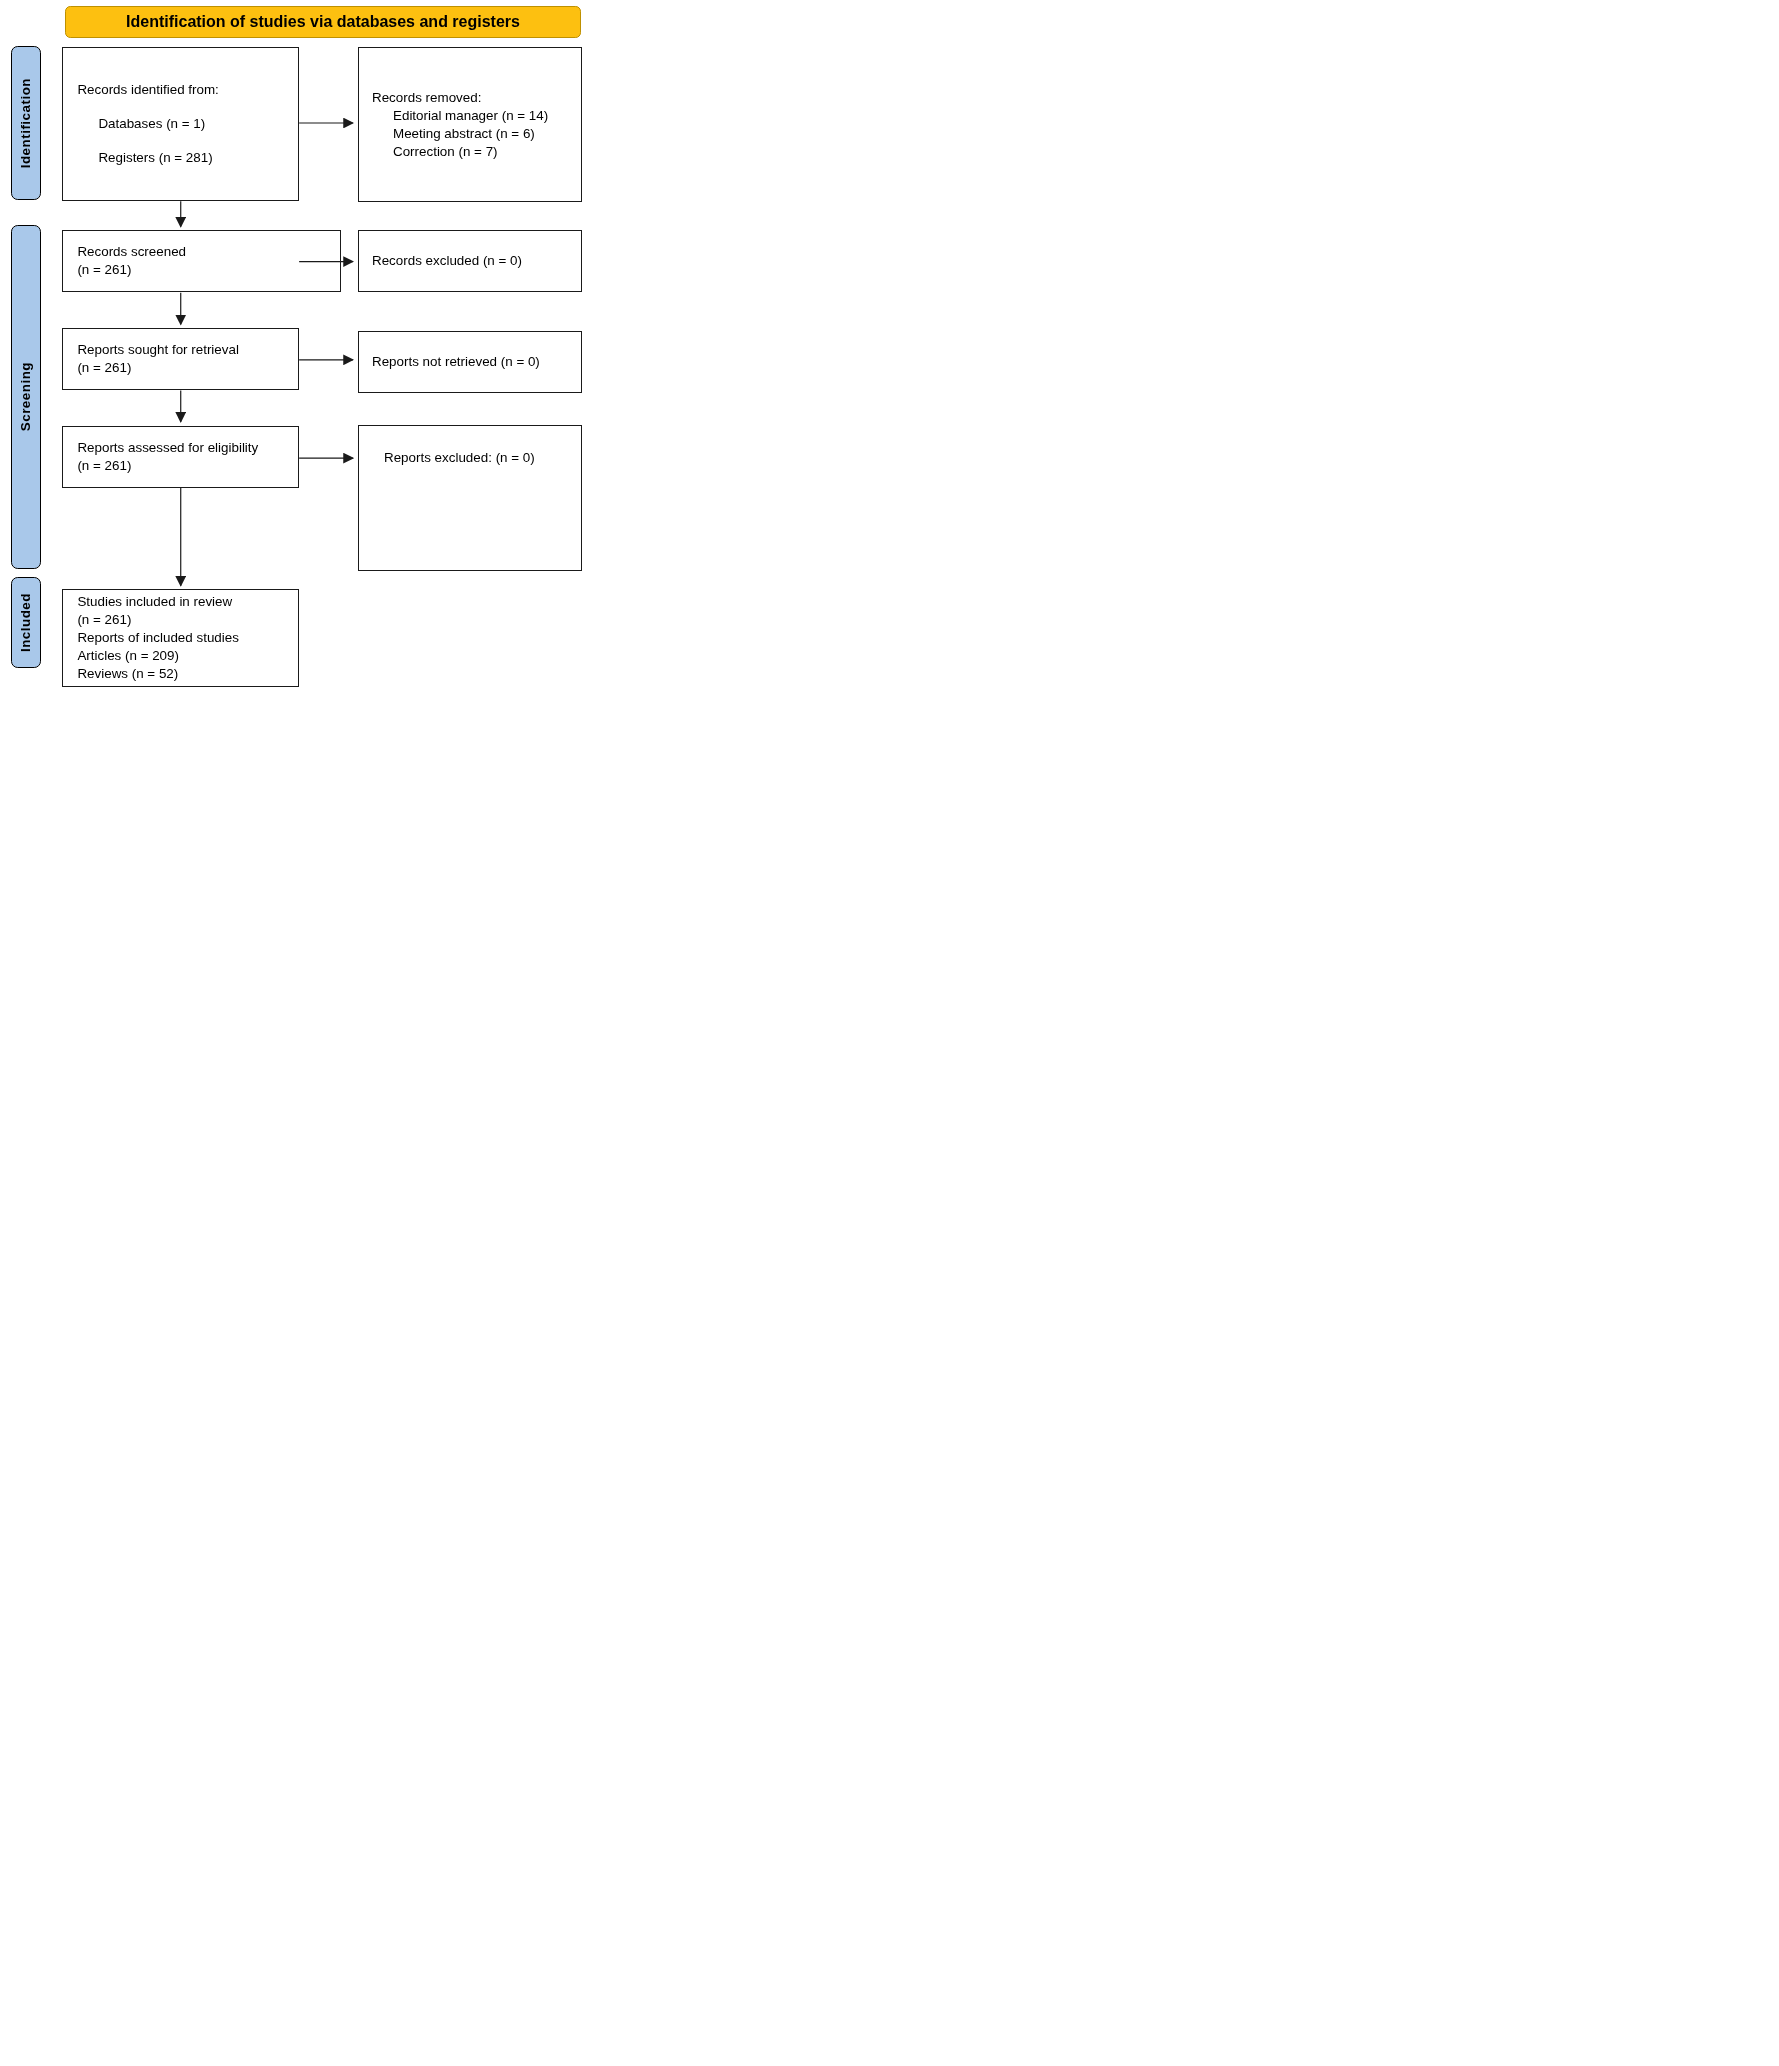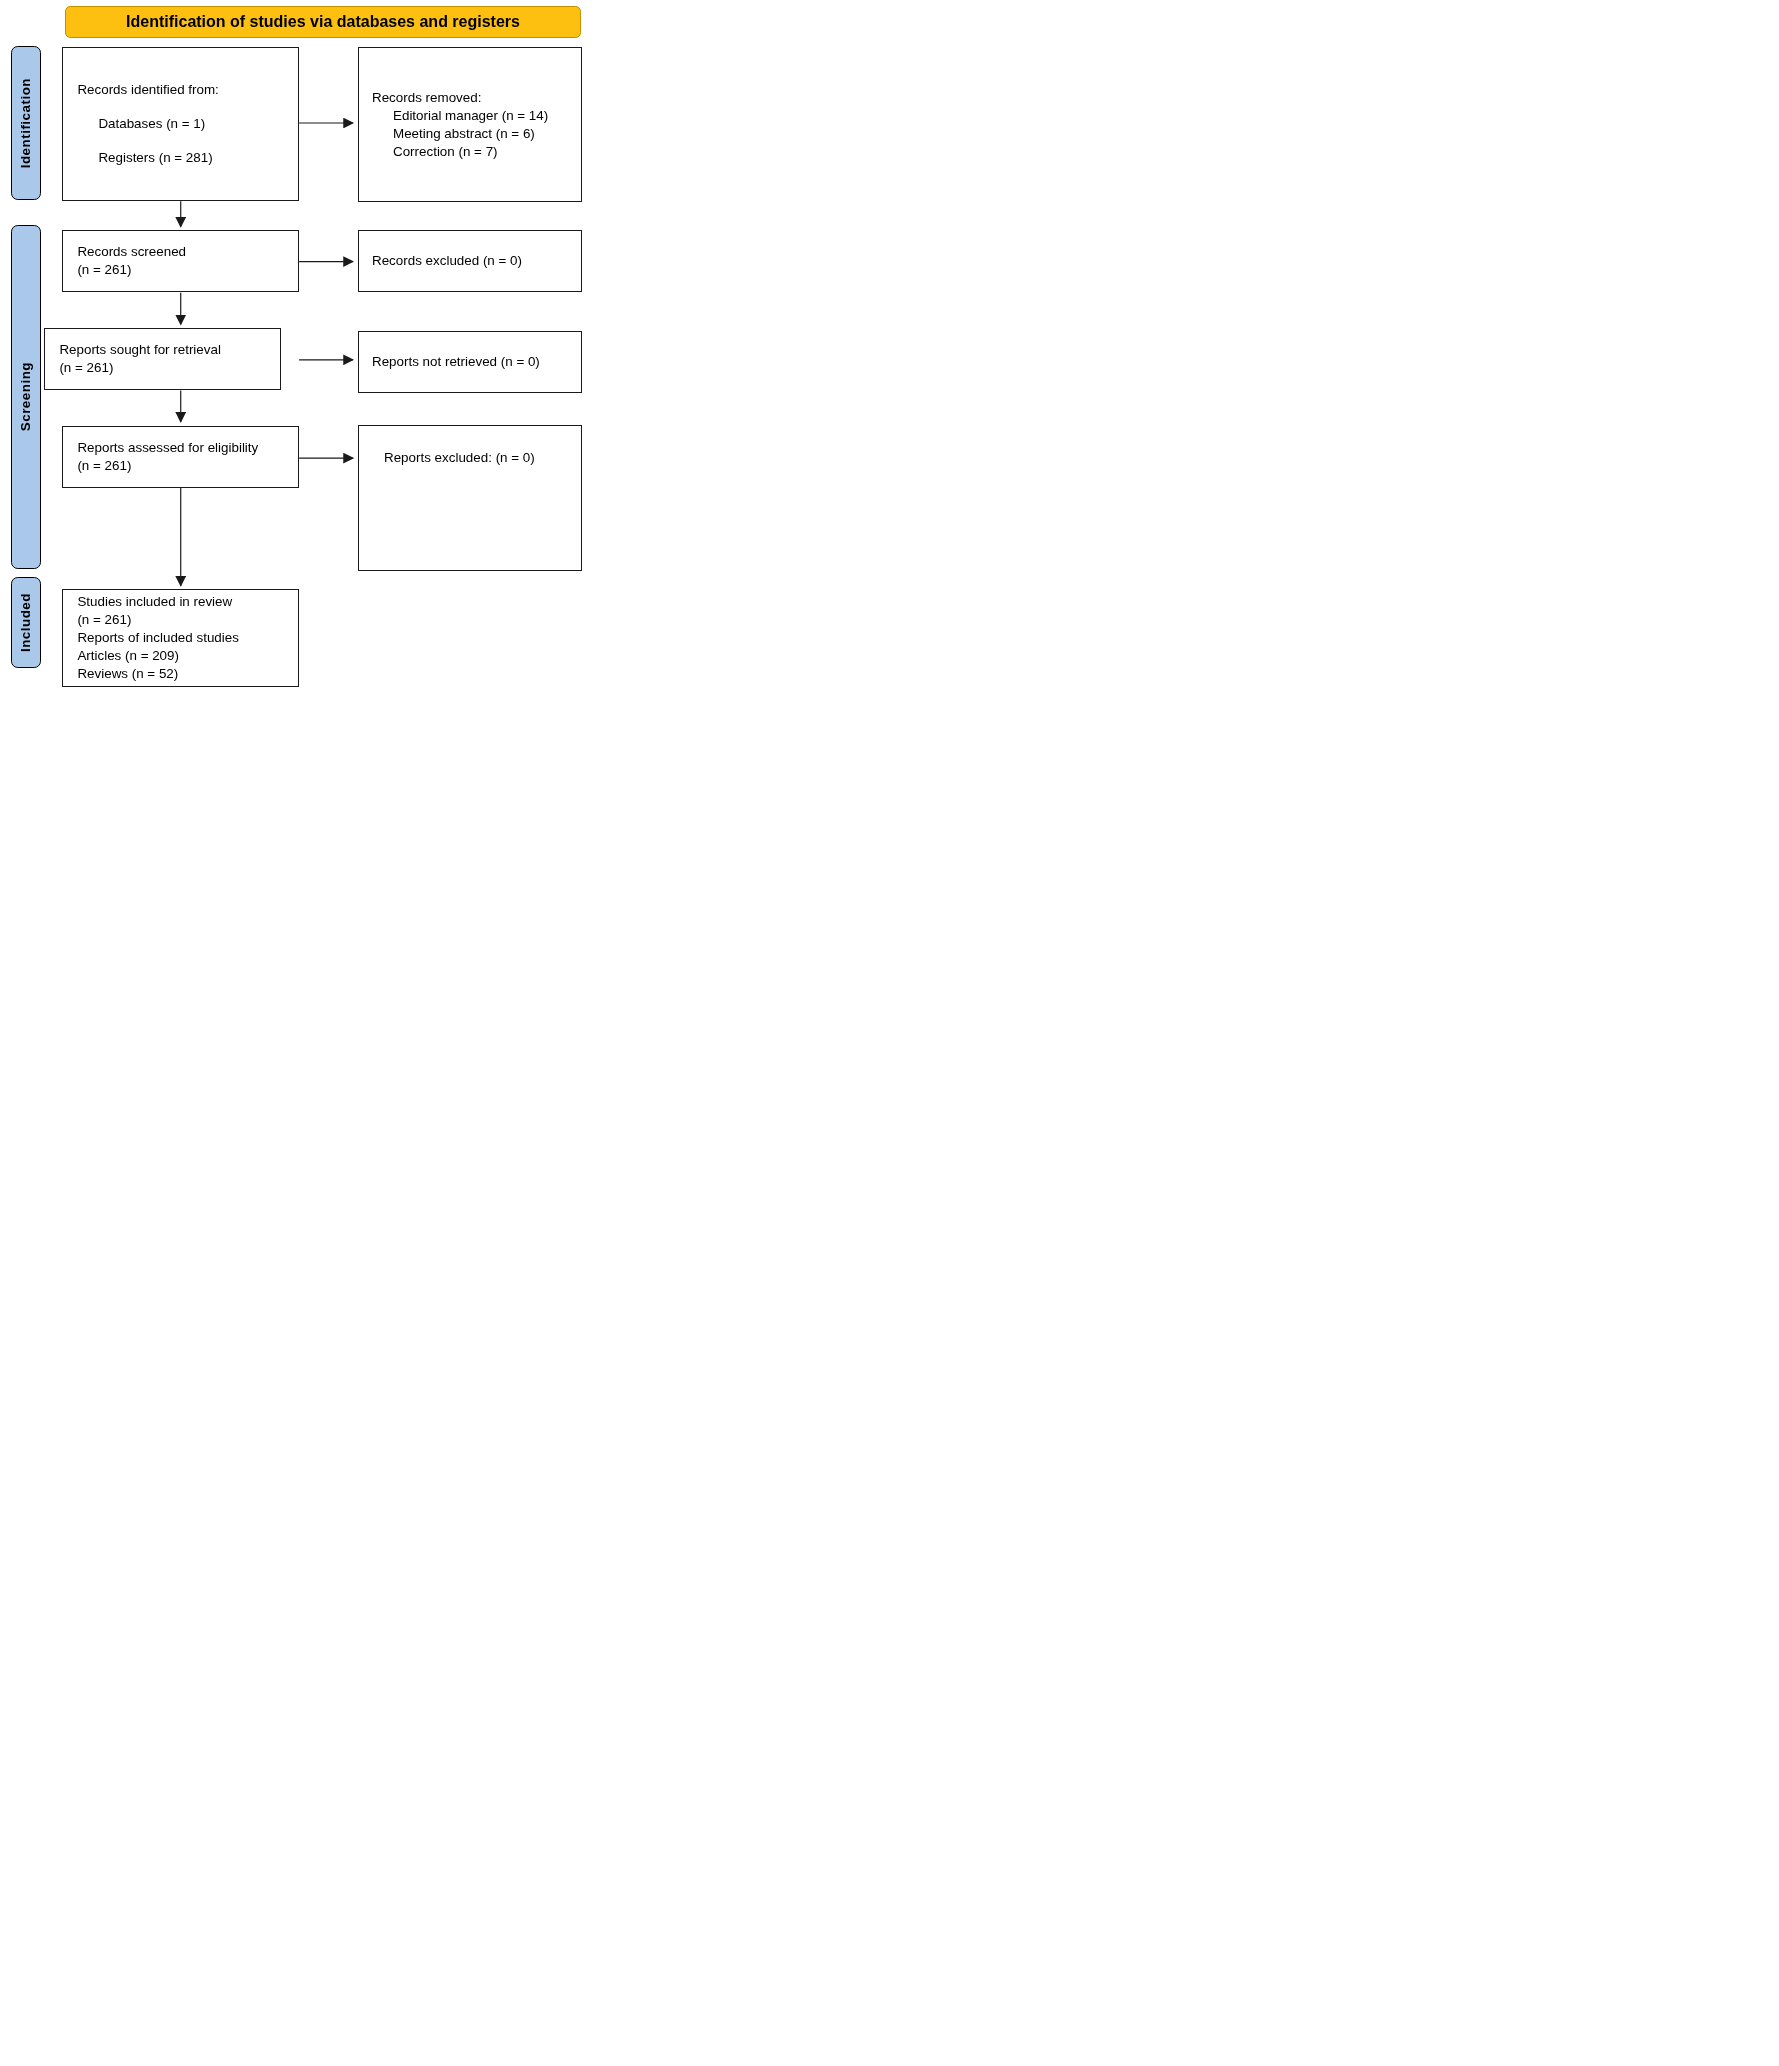--- a/index.html
+++ b/index.html
@@ -58,26 +58,26 @@
   <div class="stage" style="top:577px;height:91px;">
     <span>Included</span>
   </div>
 
   <div class="box" style="left:62px;top:47px;width:237px;height:154px;gap:16px;">
     <div class="line">Records identified from:</div>
     <div class="line indent">Databases (n = 1)</div>
     <div class="line indent">Registers (n = 281)</div>
   </div>
 
-  <div class="box" style="left:62px;top:230px;width:237px;height:62px;">
+  <div class="box" style="left:62px;top:230px;width:279px;height:62px;">
     <div class="line">Records screened</div>
     <div class="line">(n = 261)</div>
   </div>
 
-  <div class="box" style="left:44px;top:328px;width:237px;height:62px;">
+  <div class="box" style="left:62px;top:328px;width:237px;height:62px;">
     <div class="line">Reports sought for retrieval</div>
     <div class="line">(n = 261)</div>
   </div>
 
   <div class="box" style="left:62px;top:426px;width:237px;height:62px;">
     <div class="line">Reports assessed for eligibility</div>
     <div class="line">(n = 261)</div>
   </div>
 
   <div class="box" style="left:62px;top:589px;width:237px;height:98px;line-height:18px;padding-top:2.4px;padding-bottom:2.4px;">

